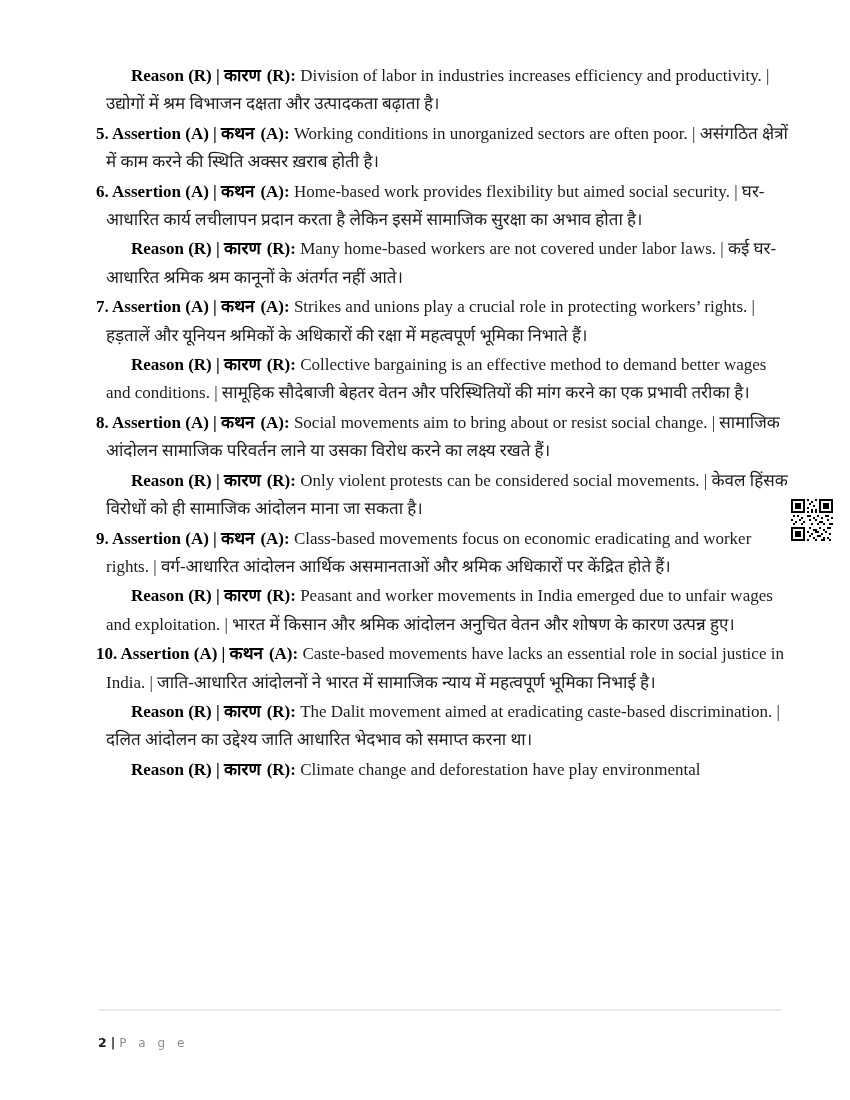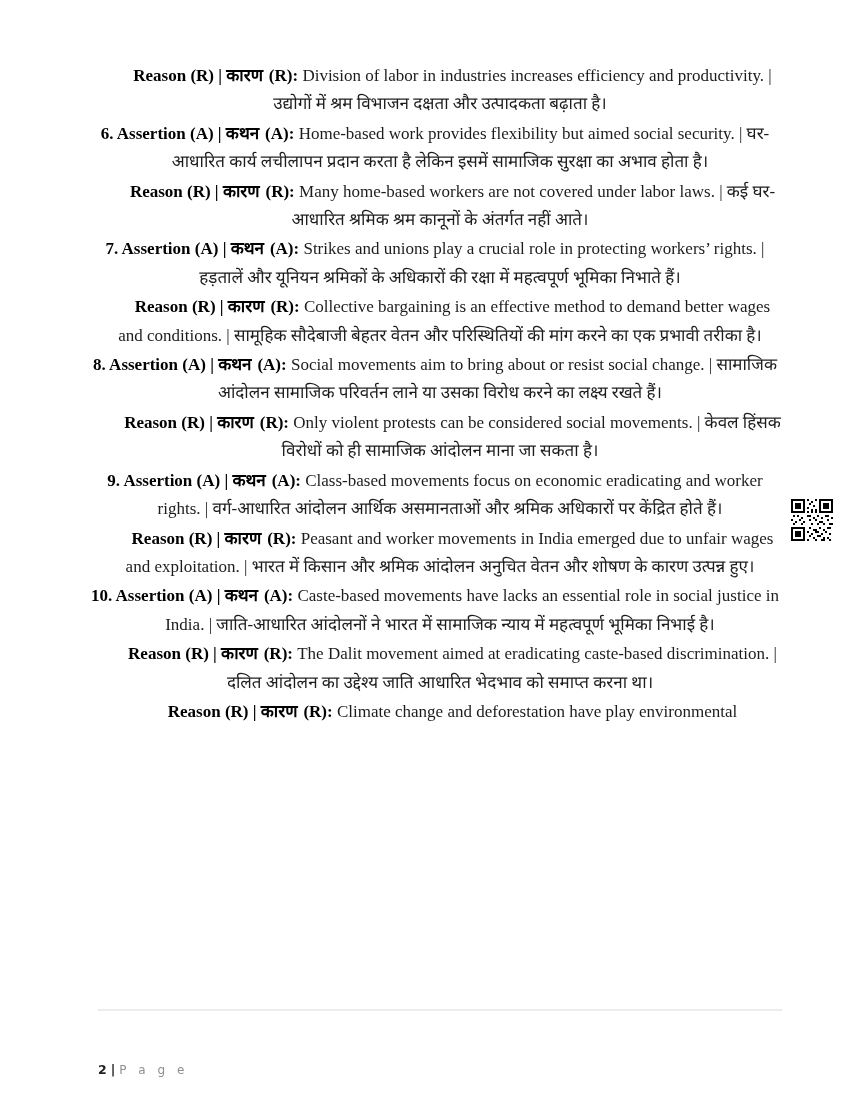--- a/index.html
+++ b/index.html
@@ -6,25 +6,25 @@
   body{
     width:850px;height:1100px;
     background:#ffffff;
     position:relative;
     overflow:hidden;
     font-family:"Liberation Serif","DejaVu Sans",serif;
     color:#1c1c1c;
   }
   .content{
     position:absolute;
-    left:88px;top:61px;
+    left:96px;top:61px;
     width:694px;
     font-size:17px;
     line-height:28.4px;
-    text-align:center;
+    text-align:left;
   }
   p.para{margin:0;padding-left:10px;}
   p.assertion{text-indent:-10px;}
   p.reason{text-indent:25px;}
   .num{font-weight:bold;color:#000;}
   .lbl-en{font-weight:bold;color:#000;}
   .lbl-hi{
     font-weight:bold;color:#000;
     font-family:"DejaVu Sans","Liberation Serif",sans-serif;
     font-size:17px;
@@ -32,34 +32,35 @@
   .body-text{color:#1c1c1c;}
   .qr{
     position:absolute;left:791px;top:499px;
     width:42px;height:42px;
   }
   .footer-rule{
     position:absolute;left:98px;top:1009px;width:684px;
     border-top:2px solid #ececec;height:0;
   }
   .footer{
-    position:absolute;left:98px;top:1062px;
+    position:absolute;left:98px;top:1035px;
     font-family:"DejaVu Sans","Liberation Sans",sans-serif;
     font-size:12.5px;
     white-space:nowrap;
   }
   .footer .pg-num{font-weight:bold;color:#222;}
   .footer .pg-sep{font-weight:bold;color:#222;margin:0 4px;}
   .footer .pg-label{color:#8f8f8f;letter-spacing:4px;font-size:12px;}
 </style>
 </head>
 <body>
 
 <div class="content" id="question-list">
     <p class="para reason"><span class="lbl-en">Reason (R) | </span><span class="lbl-hi">कारण </span><span class="lbl-en">(R): </span><span class="body-text">Division of labor in industries increases efficiency and productivity. | उद्योगों में श्रम विभाजन दक्षता और उत्पादकता बढ़ाता है।</span></p>
+    <p class="para assertion"><span class="num">5. </span><span class="lbl-en">Assertion (A) | </span><span class="lbl-hi">कथन </span><span class="lbl-en">(A): </span><span class="body-text">Working conditions in unorganized sectors are often poor. | असंगठित क्षेत्रों में काम करने की स्थिति अक्सर ख़राब होती है।</span></p>
     <p class="para assertion"><span class="num">6. </span><span class="lbl-en">Assertion (A) | </span><span class="lbl-hi">कथन </span><span class="lbl-en">(A): </span><span class="body-text">Home-based work provides flexibility but aimed social security. | घर-आधारित कार्य लचीलापन प्रदान करता है लेकिन इसमें सामाजिक सुरक्षा का अभाव होता है।</span></p>
     <p class="para reason"><span class="lbl-en">Reason (R) | </span><span class="lbl-hi">कारण </span><span class="lbl-en">(R): </span><span class="body-text">Many home-based workers are not covered under labor laws. | कई घर-आधारित श्रमिक श्रम कानूनों के अंतर्गत नहीं आते।</span></p>
     <p class="para assertion"><span class="num">7. </span><span class="lbl-en">Assertion (A) | </span><span class="lbl-hi">कथन </span><span class="lbl-en">(A): </span><span class="body-text">Strikes and unions play a crucial role in protecting workers’ rights. | हड़तालें और यूनियन श्रमिकों के अधिकारों की रक्षा में महत्वपूर्ण भूमिका निभाते हैं।</span></p>
     <p class="para reason"><span class="lbl-en">Reason (R) | </span><span class="lbl-hi">कारण </span><span class="lbl-en">(R): </span><span class="body-text">Collective bargaining is an effective method to demand better wages and conditions. | सामूहिक सौदेबाजी बेहतर वेतन और परिस्थितियों की मांग करने का एक प्रभावी तरीका है।</span></p>
     <p class="para assertion"><span class="num">8. </span><span class="lbl-en">Assertion (A) | </span><span class="lbl-hi">कथन </span><span class="lbl-en">(A): </span><span class="body-text">Social movements aim to bring about or resist social change. | सामाजिक आंदोलन सामाजिक परिवर्तन लाने या उसका विरोध करने का लक्ष्य रखते हैं।</span></p>
     <p class="para reason"><span class="lbl-en">Reason (R) | </span><span class="lbl-hi">कारण </span><span class="lbl-en">(R): </span><span class="body-text">Only violent protests can be considered social movements. | केवल हिंसक विरोधों को ही सामाजिक आंदोलन माना जा सकता है।</span></p>
     <p class="para assertion"><span class="num">9. </span><span class="lbl-en">Assertion (A) | </span><span class="lbl-hi">कथन </span><span class="lbl-en">(A): </span><span class="body-text">Class-based movements focus on economic eradicating and worker rights. | वर्ग-आधारित आंदोलन आर्थिक असमानताओं और श्रमिक अधिकारों पर केंद्रित होते हैं।</span></p>
     <p class="para reason"><span class="lbl-en">Reason (R) | </span><span class="lbl-hi">कारण </span><span class="lbl-en">(R): </span><span class="body-text">Peasant and worker movements in India emerged due to unfair wages and exploitation. | भारत में किसान और श्रमिक आंदोलन अनुचित वेतन और शोषण के कारण उत्पन्न हुए।</span></p>
     <p class="para assertion"><span class="num">10. </span><span class="lbl-en">Assertion (A) | </span><span class="lbl-hi">कथन </span><span class="lbl-en">(A): </span><span class="body-text">Caste-based movements have lacks an essential role in social justice in India. | जाति-आधारित आंदोलनों ने भारत में सामाजिक न्याय में महत्वपूर्ण भूमिका निभाई है।</span></p>
     <p class="para reason"><span class="lbl-en">Reason (R) | </span><span class="lbl-hi">कारण </span><span class="lbl-en">(R): </span><span class="body-text">The Dalit movement aimed at eradicating caste-based discrimination. | दलित आंदोलन का उद्देश्य जाति आधारित भेदभाव को समाप्त करना था।</span></p>

